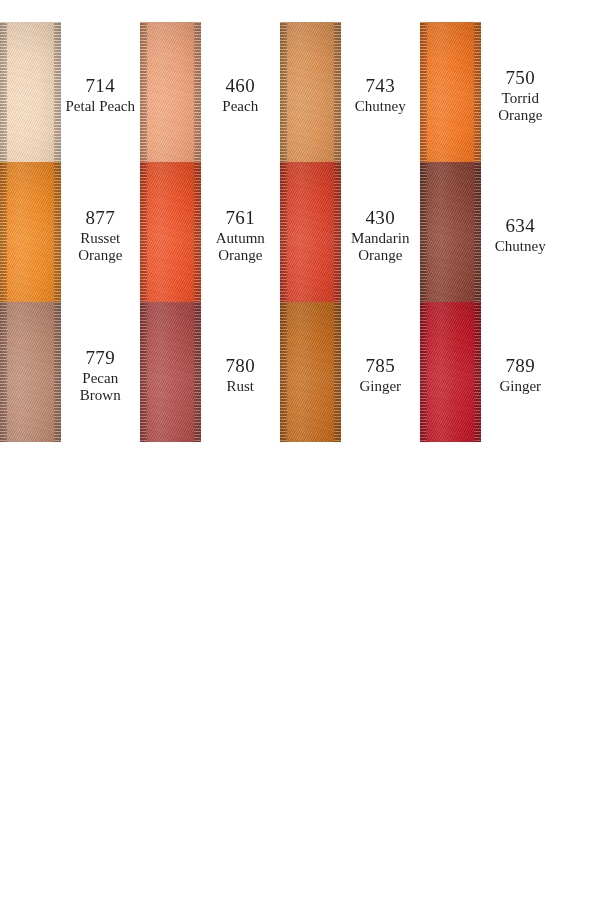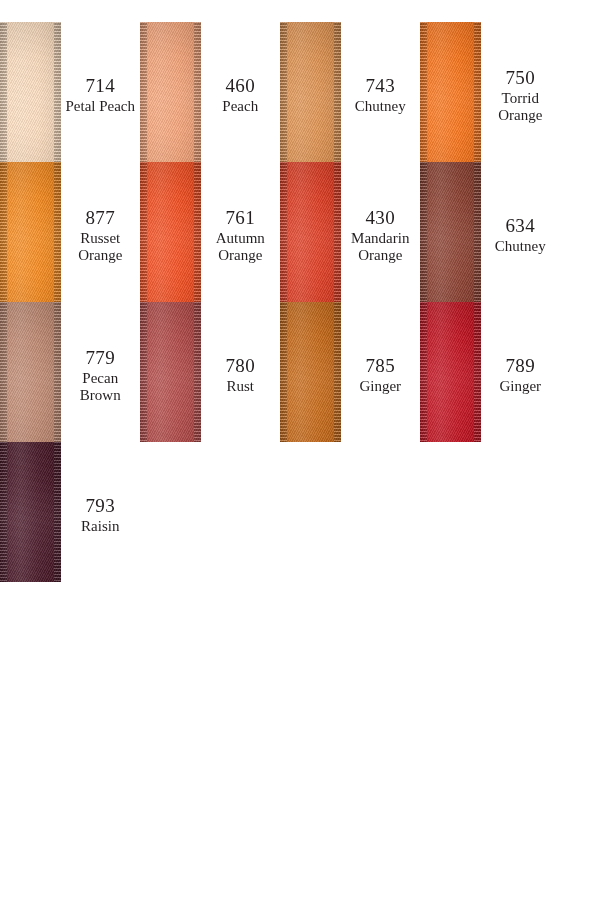--- a/index.html
+++ b/index.html
@@ -238,38 +238,13 @@
         <div class="edge left"></div>
         <div class="edge right"></div>
       </div>
       <div class="caption">
         <div class="code">789</div>
         <div class="cname">Ginger</div>
       </div>
     </div>
   </div>
 
-  <div class="row">
-    <div class="cell">
-      <div class="swatch-wrap">
-        <div class="swatch" style="--c: #4A1828;"></div>
-        <div class="edge left"></div>
-        <div class="edge right"></div>
-      </div>
-      <div class="caption">
-        <div class="code">793</div>
-        <div class="cname">Raisin</div>
-      </div>
-    </div>
-    <div class="cell empty">
-        <div class="swatch-wrap"></div>
-        <div class="caption"></div>
-      </div>
-    <div class="cell empty">
-        <div class="swatch-wrap"></div>
-        <div class="caption"></div>
-      </div>
-    <div class="cell empty">
-        <div class="swatch-wrap"></div>
-        <div class="caption"></div>
-      </div>
-  </div>
 </div>
 
 </body></html>

